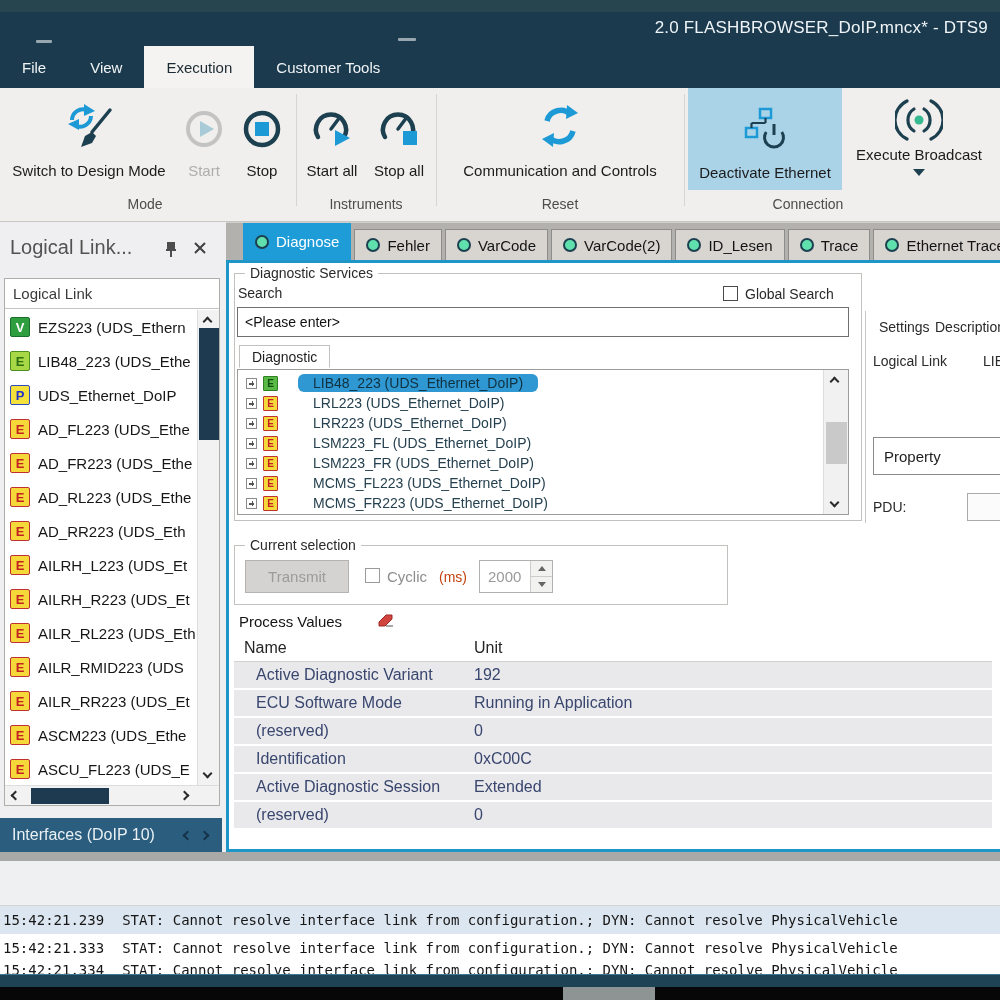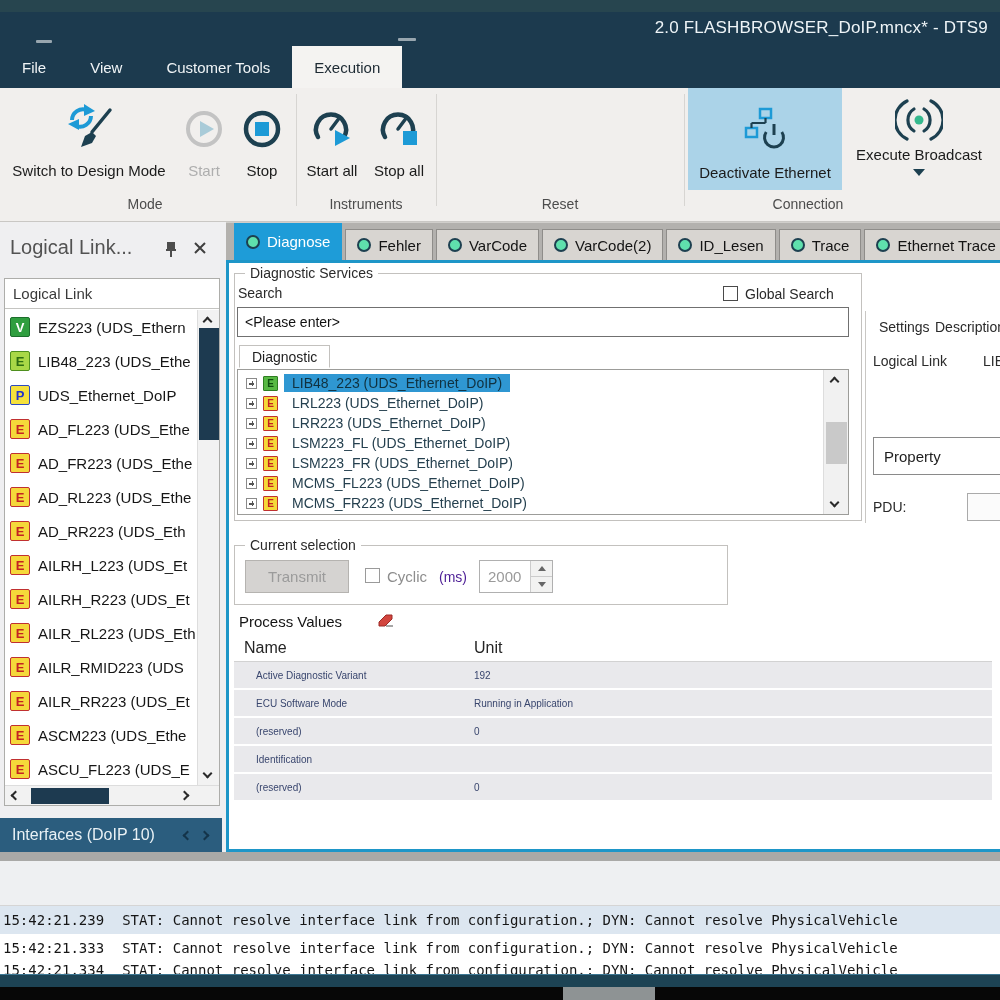--- a/index.html
+++ b/index.html
@@ -48,62 +48,62 @@
   .lp-hscroll { position:absolute; left:0; bottom:0; width:100%; height:20px; background:#f2f2f2; border-top:1px solid #ddd; }
   .lp-hthumb { position:absolute; left:26px; top:2px; width:78px; height:16px; background:#1d3a50; }
   .chev { display:inline-block; width:7px; height:7px; border-left:2px solid #2a2a2a; border-bottom:2px solid #2a2a2a; }
   .chev.up { transform:rotate(135deg); } .chev.down { transform:rotate(-45deg); }
   .chev.left { transform:rotate(45deg); } .chev.right { transform:rotate(-135deg); }
   .lp-tab { position:absolute; left:0; top:596px; width:222px; height:34px; background:#2b5d7e; display:flex; align-items:center; }
   .lp-tab .t { color:#e9f1f5; font-size:16px; margin-left:12px; flex:1; }
   .lp-tab .chev { border-color:#14344a; margin-right:14px; }
 
   
-  .tabstrip { position:absolute; left:226px; top:222px; width:774px; height:38px; background:#b3b1ae; display:flex; align-items:flex-end; gap:3px; padding-left:8px; overflow:hidden; border-top:1px solid #d0cecb; }
+  .tabstrip { position:absolute; left:226px; top:222px; width:774px; height:38px; background:#b3b1ae; display:flex; align-items:flex-end; gap:3px; padding-left:17px; overflow:hidden; border-top:1px solid #d0cecb; }
   .tab { height:31px; background:#d8d5d1; border:1px solid #8f8d8a; border-bottom:none; display:flex; align-items:center; padding:0 11px; font-size:15px; color:#141414; white-space:nowrap; }
   .tab .tabdot { width:14px; height:14px; border-radius:50%; background:#5fe0ad; border:2.5px solid #1d4050; margin-right:7px; }
   .tab.active { height:38px; background:#1e9cd8; color:#fff; border-color:#1e9cd8; }
 
   
   .diag-panel { position:absolute; left:226px; top:260px; width:928px; height:592px; background:#fff; border:3px solid #1e96c8; }
   .gbox { position:absolute; border:1px solid #c3c1be; }
   .gbox-label { position:absolute; top:-9px; left:10px; background:#fff; padding:0 5px; font-size:14px; color:#2a2a2a; }
   .lab { position:absolute; font-size:14px; color:#2a2a2a; white-space:nowrap; }
   .checkbox { position:absolute; width:15px; height:15px; border:1.5px solid #4a4a4a; background:#fff; }
   .search-input { position:absolute; left:8px; top:44px; width:612px; height:30px; border:1px solid #707070; font-size:14px; padding:0 7px; color:#111; font-family:"Liberation Sans",sans-serif; background:#fff; }
   .tree-tab { position:absolute; left:10px; top:82px; padding:3px 12px 2px 12px; border:1px solid #c3c1be; border-bottom:1px solid #fff; font-size:14px; color:#1e1e1e; background:#fff; }
   .tree { position:absolute; left:8px; top:106px; width:612px; height:146px; border:1px solid #9c9c99; overflow:hidden; background:#fff; }
   .tree-row { height:20px; display:flex; align-items:center; padding-left:8px; white-space:nowrap; }
   .expander { width:11px; height:11px; min-width:11px; border:1px solid #8a8a8a; position:relative; background:#fff; margin-right:6px; }
   .expander::before { content:""; position:absolute; left:2px; top:4.5px; width:5px; height:1.5px; background:#555; }
   .expander::after  { content:""; position:absolute; left:4.5px; top:2px; width:1.5px; height:5px; background:#555; }
   .tree-row .lli { width:15px; height:15px; min-width:15px; font-size:10px; border-radius:1px; }
-  .tree-row .lbl { font-size:14px; color:#25404f; margin-left:6px; padding:1px 8px; }
+  .tree-row .lbl { font-size:14px; color:#25404f; margin-left:20px; padding:1px 15px;border-radius:6px; }
   .tree-row.selected .lbl { background:#2f97d2; color:#10313f; }
   .tree-scroll { position:absolute; right:0; top:0; width:25px; height:100%; background:#f1f1f1; border-left:1px solid #ddd; }
   .tree-thumb { position:absolute; left:2px; top:52px; width:21px; height:42px; background:#c9c9c9; }
   .vline { position:absolute; width:1px; background:#c9c7c4; }
   .settings-lab { position:absolute; font-size:14px; color:#2a2a2a; white-space:nowrap; }
   .property-box { position:absolute; left:644px; top:174px; width:140px; height:38px; border:1px solid #8a8a8a; display:flex; align-items:center; padding-left:10px; font-size:15px; color:#1d1d1d; background:#fff; }
   .pdu-partial { position:absolute; left:738px; top:230px; width:60px; height:28px; border:1px solid #aaa; background:#fbfbfb; }
   .transmit-btn { position:absolute; left:10px; top:14px; width:104px; height:33px; background:#d5d3d1; border:1px solid #b5b3b0; color:#9b9b9b; font-size:15px; display:flex; align-items:center; justify-content:center; }
   .gray { color:#8d8d8d; }
-  .light { color:#4c1d95; }
+  .light { color:#c2410c; }
   .spinner { position:absolute; left:244px; top:14px; width:74px; height:33px; border:1px solid #b0b0b0; background:#fff; display:flex; }
   .spin-val { flex:1; display:flex; align-items:center; padding-left:8px; font-size:15px; color:#9a9a9a; }
   .spin-btns { width:22px; border-left:1px solid #ccc; display:flex; flex-direction:column; }
   .spin-btns div { flex:1; display:flex; align-items:center; justify-content:center; background:#f2f2f1; }
   .spin-btns div + div { border-top:1px solid #ccc; }
   .tri-up { width:0; height:0; border-left:4px solid transparent; border-right:4px solid transparent; border-bottom:5px solid #666; }
   .tri-dn { width:0; height:0; border-left:4px solid transparent; border-right:4px solid transparent; border-top:5px solid #666; }
   .pv-title { position:absolute; left:10px; top:350px; font-size:15px; color:#141414; }
   .pv-table { position:absolute; left:5px; top:372px; width:758px; height:206px; }
   .pv-head { display:grid; grid-template-columns:230px 380px 1fr; height:27px; align-items:center; border-bottom:1px solid #d2d2d2; font-size:16px; color:#252525; }
   .pv-head span { padding-left:10px; }
-  .pv-row { display:grid; grid-template-columns:230px 380px 1fr; height:26px; align-items:center; background:#e9e9ec; margin-bottom:2px; font-size:10px; color:#39466e; }
+  .pv-row { display:grid; grid-template-columns:230px 380px 1fr; height:26px; align-items:center; background:#e9e9ec; margin-bottom:2px; font-size:16px; color:#39466e; }
   .pv-row .c1 { padding-left:22px; } .pv-row .c2,.pv-row .c3 { padding-left:10px; }
 
   
   .grayband { position:absolute; left:0; top:852px; width:1000px; height:9px; background:#a9a9a7; }
   .lightband { position:absolute; left:0; top:861px; width:1000px; height:45px; background:#eef0f2; border-bottom:1px solid #d5d5d5; }
   .log { position:absolute; left:0; top:906px; width:1000px; height:68px; background:#ffffff; overflow:hidden; }
   .log-row { height:28px; display:flex; align-items:center; font-family:"DejaVu Sans Mono", monospace; font-size:14px; color:#161616; white-space:nowrap; overflow:hidden; padding-left:3px; }
   .log-row.hl { background:#dce6f0; }
   .log-row.clip { height:12px; align-items:flex-start; overflow:hidden; }
   .log-row .t { margin-right:18px; }
@@ -126,26 +126,26 @@
     <div class="menurow">
 
         <div class="menu-item">
           <span>File</span>
         </div>
 
         <div class="menu-item">
           <span>View</span>
         </div>
 
+        <div class="menu-item active">
+          <span>Execution</span>
+        </div>
+
         <div class="menu-item">
           <span>Customer Tools</span>
-        </div>
-
-        <div class="menu-item active">
-          <span>Execution</span>
         </div>
       </div>
   </div>
 
   <div class="ribbon">
 
     <div class="rbtn" style="left:0; width:178px;">
       <div class="ric">
         <svg width="50" height="50" viewBox="0 0 50 50">
           <path d="M8 18 a11 11 0 0 1 15 -10" fill="none" stroke="#1d9ad6" stroke-width="4"></path>
@@ -200,20 +200,31 @@
           <path d="M23 25 L32 13" stroke="#1d4050" stroke-width="3.5" stroke-linecap="round"></path>
           <rect x="28" y="27" width="14" height="14" fill="#1d9ad6"></rect>
         </svg>
       </div>
       <div class="rlabel">Stop all</div>
     </div>
 
     <div class="rgroup" style="left:300px; width:132px;">Instruments</div>
     <div class="rsep" style="left:436px;"></div>
 
+    <div class="rbtn" style="left:442px; width:236px;">
+      <div class="ric">
+        <svg width="52" height="52" viewBox="0 0 52 52">
+          <path d="M13 21 A14 14 0 0 1 37 15" fill="none" stroke="#1d9ad6" stroke-width="5.5"></path>
+          <polygon points="33,5 44,13 32,19" fill="#1d9ad6"></polygon>
+          <path d="M39 31 A14 14 0 0 1 15 37" fill="none" stroke="#1d9ad6" stroke-width="5.5"></path>
+          <polygon points="19,47 8,39 20,33" fill="#1d9ad6"></polygon>
+        </svg>
+      </div>
+      <div class="rlabel">Communication and Controls</div>
+    </div>
 
     <div class="rgroup" style="left:442px; width:236px;">Reset</div>
     <div class="rsep" style="left:684px;"></div>
 
     <div class="rbtn hl" style="left:688px; width:154px;">
       <div class="ric">
         <svg width="48" height="48" viewBox="0 0 48 48">
           <rect x="19" y="3" width="11" height="9" fill="none" stroke="#1d9ad6" stroke-width="2.5"></rect>
           <rect x="5" y="22" width="11" height="9" fill="none" stroke="#1d9ad6" stroke-width="2.5"></rect>
           <path d="M24.5 12 V17 M24.5 17 H10.5 M10.5 17 V22" fill="none" stroke="#1d4050" stroke-width="2.2"></path>
@@ -511,23 +522,29 @@
           </div>
 
           <div class="pv-row">
             <span class="c1">(reserved)</span>
             <span class="c2">0</span>
             <span class="c3"></span>
           </div>
 
           <div class="pv-row">
             <span class="c1">Identification</span>
+            <span class="c2">0xC00C</span>
             <span class="c3"></span>
           </div>
 
+          <div class="pv-row">
+            <span class="c1">Active Diagnostic Session</span>
+            <span class="c2">Extended</span>
+            <span class="c3"></span>
+          </div>
 
           <div class="pv-row">
             <span class="c1">(reserved)</span>
             <span class="c2">0</span>
             <span class="c3"></span>
           </div>
         </div>
     </div>
   </div>
 

